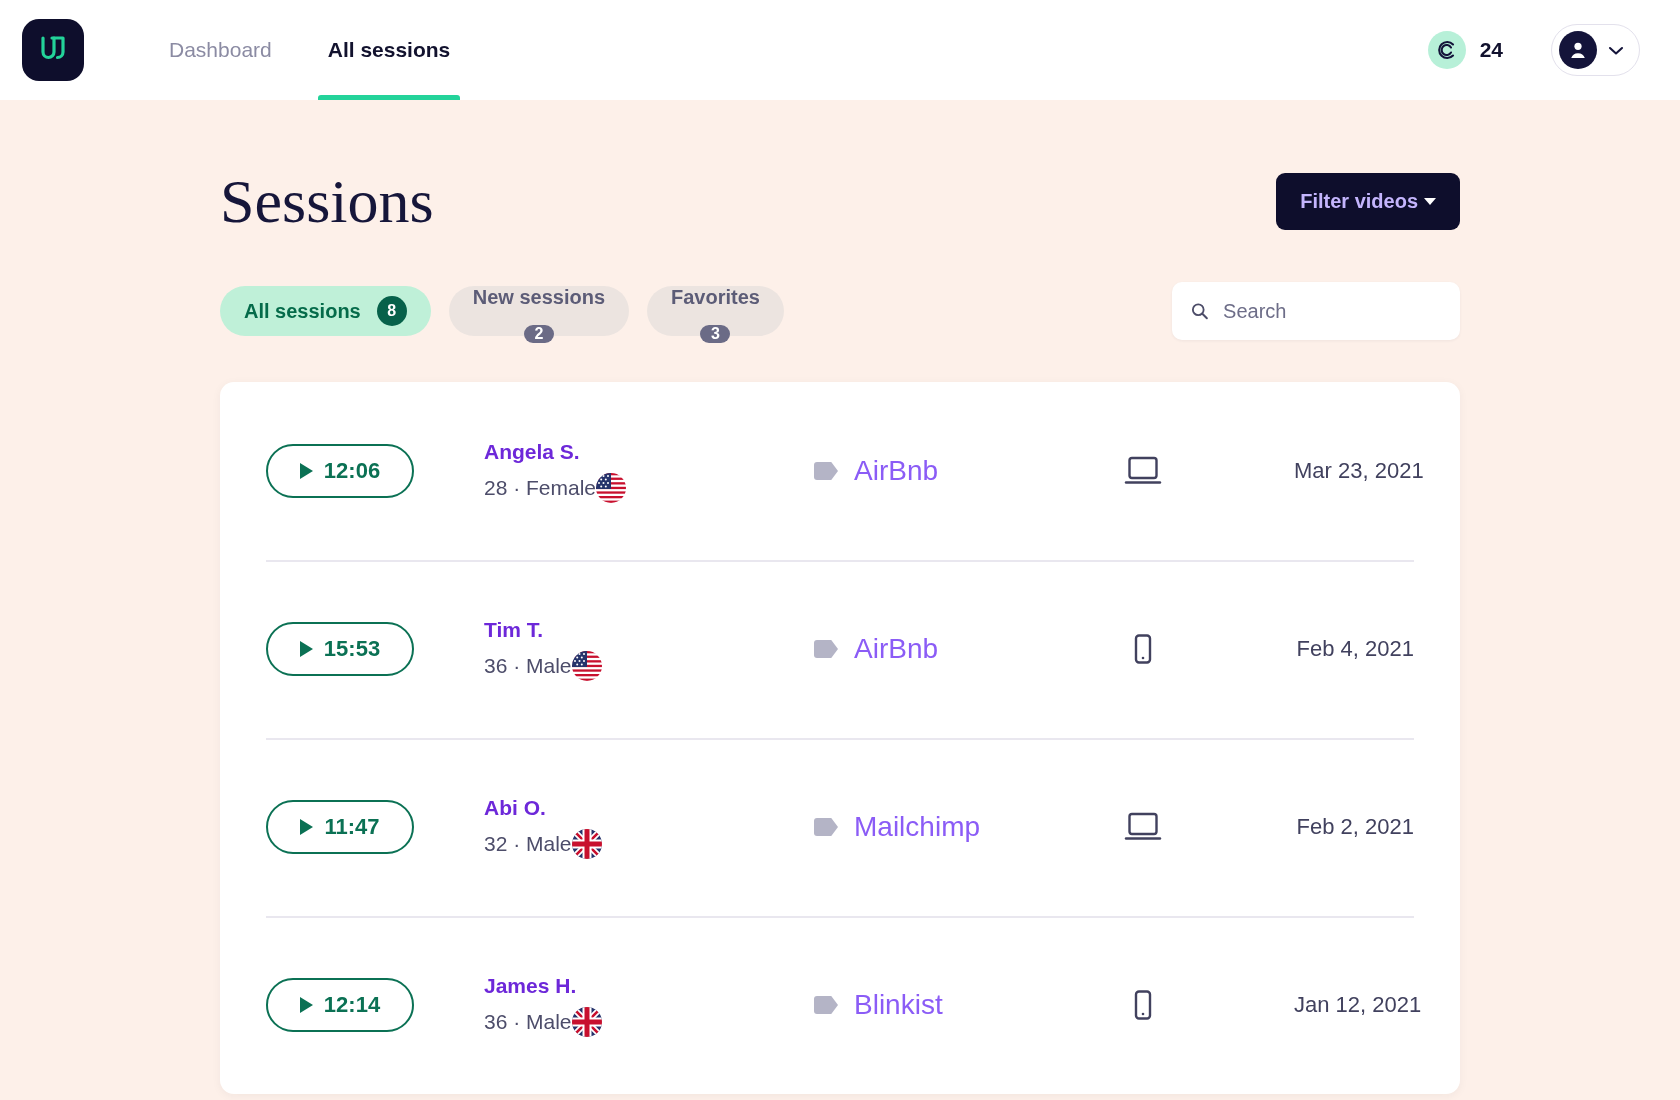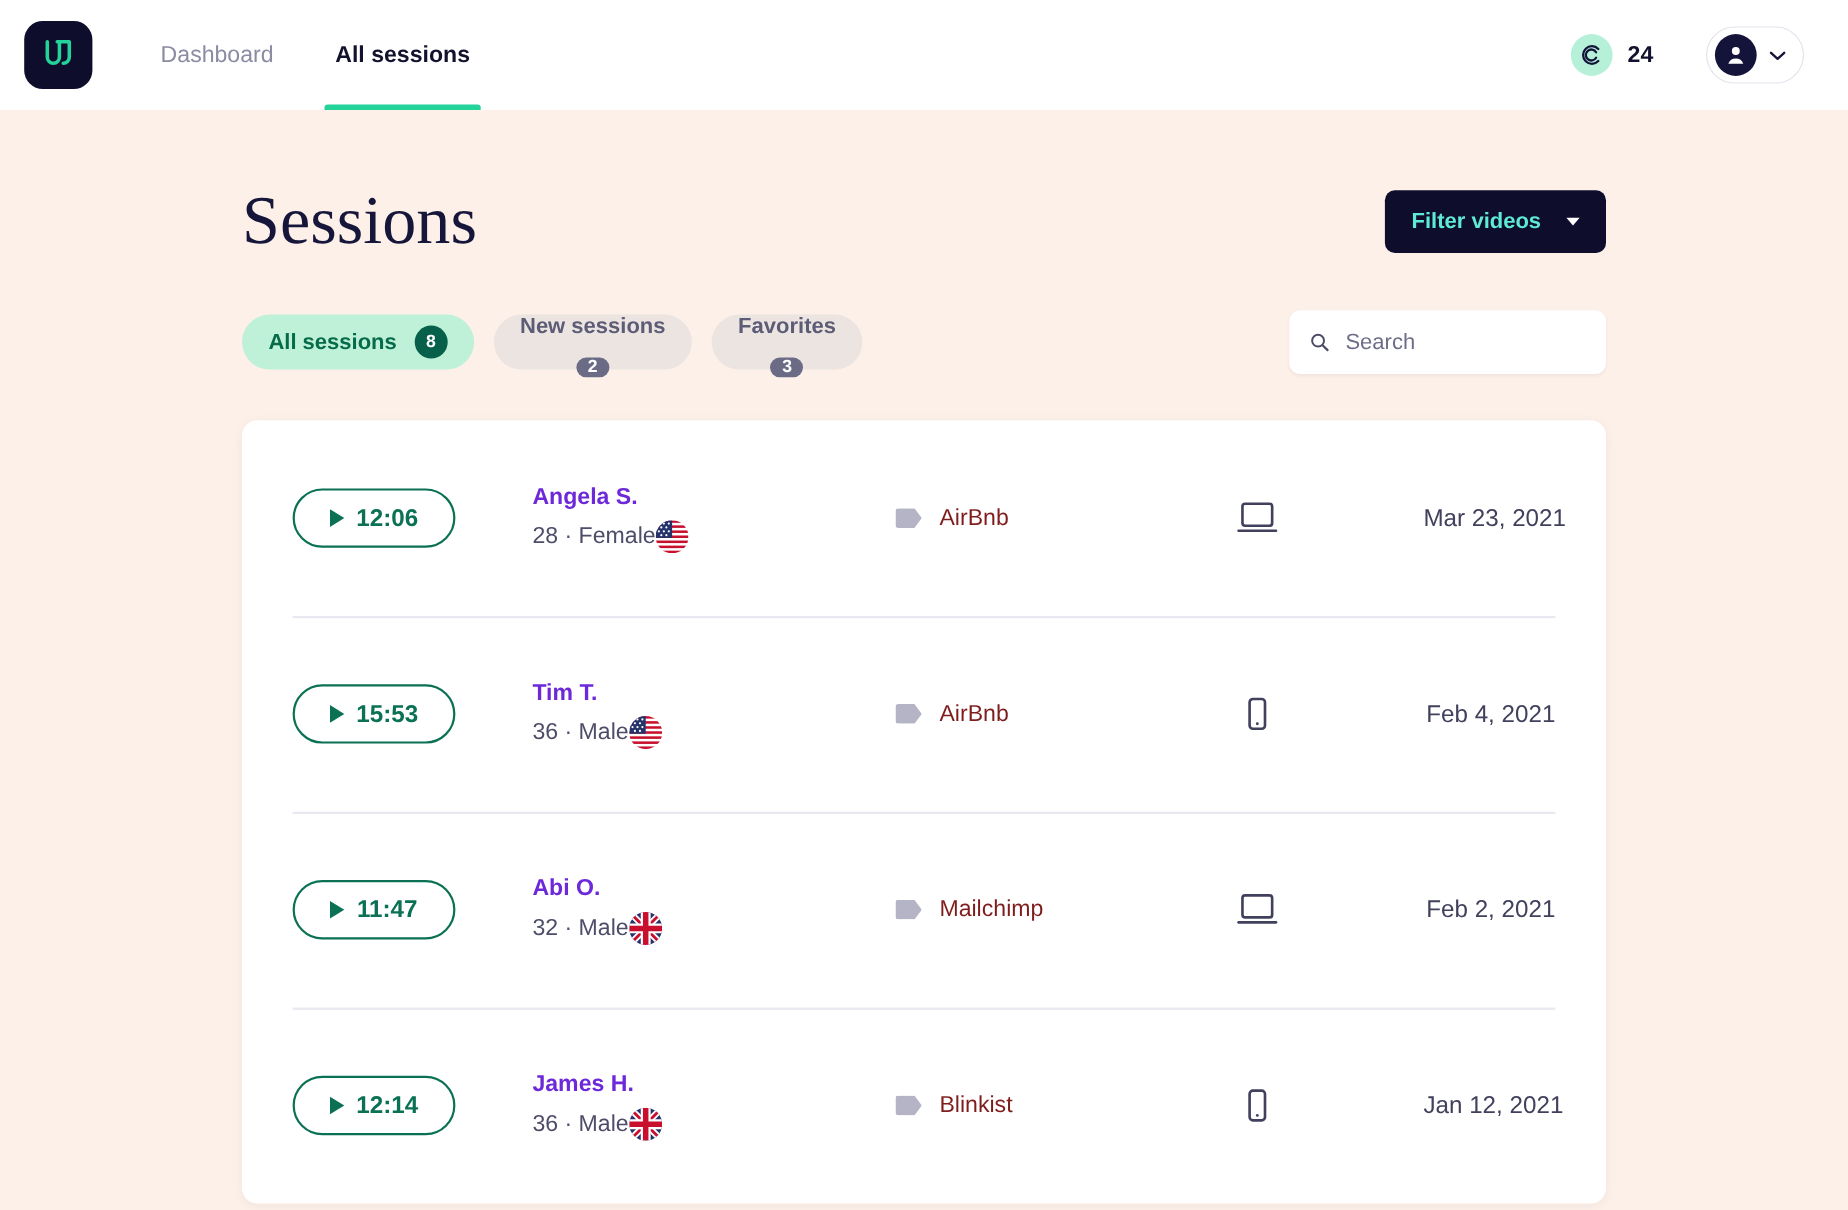--- a/index.html
+++ b/index.html
@@ -11,20 +11,21 @@
   }
 
   
   .topbar {
     height: 100px;
     background: #ffffff;
     display: flex;
     align-items: center;
     padding: 0 40px 0 22px;
     position: relative;
+    gap: 23px;
   }
   .logo {
     width: 62px; height: 62px;
     border-radius: 17px;
     background: #0e0e2c;
     display: flex; align-items: center; justify-content: center;
     flex: 0 0 auto;
   }
   .nav-links {
     display: flex;
@@ -109,30 +110,30 @@
   .page-title {
     font-family: "Liberation Serif", serif;
     font-size: 62px;
     font-weight: 400;
     color: #16163a;
     letter-spacing: 0px;
     line-height: 1;
   }
   .filter-btn {
     background: #0e0e2c;
-    color: #5eead4;
+    color: #c4b5fd;
     border: none;
     border-radius: 9px;
     font-size: 20px;
     font-weight: 700;
     font-family: "Liberation Sans", sans-serif;
     padding: 17px 24px;
     display: flex;
     align-items: center;
-    gap: 23px;
+    gap: 6px;
     cursor: pointer;
   }
   .caret-down {
     width: 0; height: 0;
     border-left: 6px solid transparent;
     border-right: 6px solid transparent;
     border-top: 7px solid #ffffff;
     display: inline-block;
   }
 
@@ -258,21 +259,21 @@
     display: flex; align-items: center; gap: 16px;
     flex: 0 0 auto;
   }
   .tag-icon {
     width: 24px; height: 18px;
     background: #b4b4c6;
     flex: 0 0 auto;
     clip-path: polygon(0% 0%, 72% 0%, 100% 50%, 72% 100%, 0% 100%);
     border-radius: 3px;
   }
-  .tag-text { font-size: 21px; color: #7f1d1d; }
+  .tag-text { font-size: 28px; color: #8b5cf6; }
   .devicecell {
     width: 170px;
     display: flex; align-items: center;
     flex: 0 0 auto;
   }
   .datecell {
     margin-left: auto;
     font-size: 22px;
     color: #41415e;
     text-align: right;

